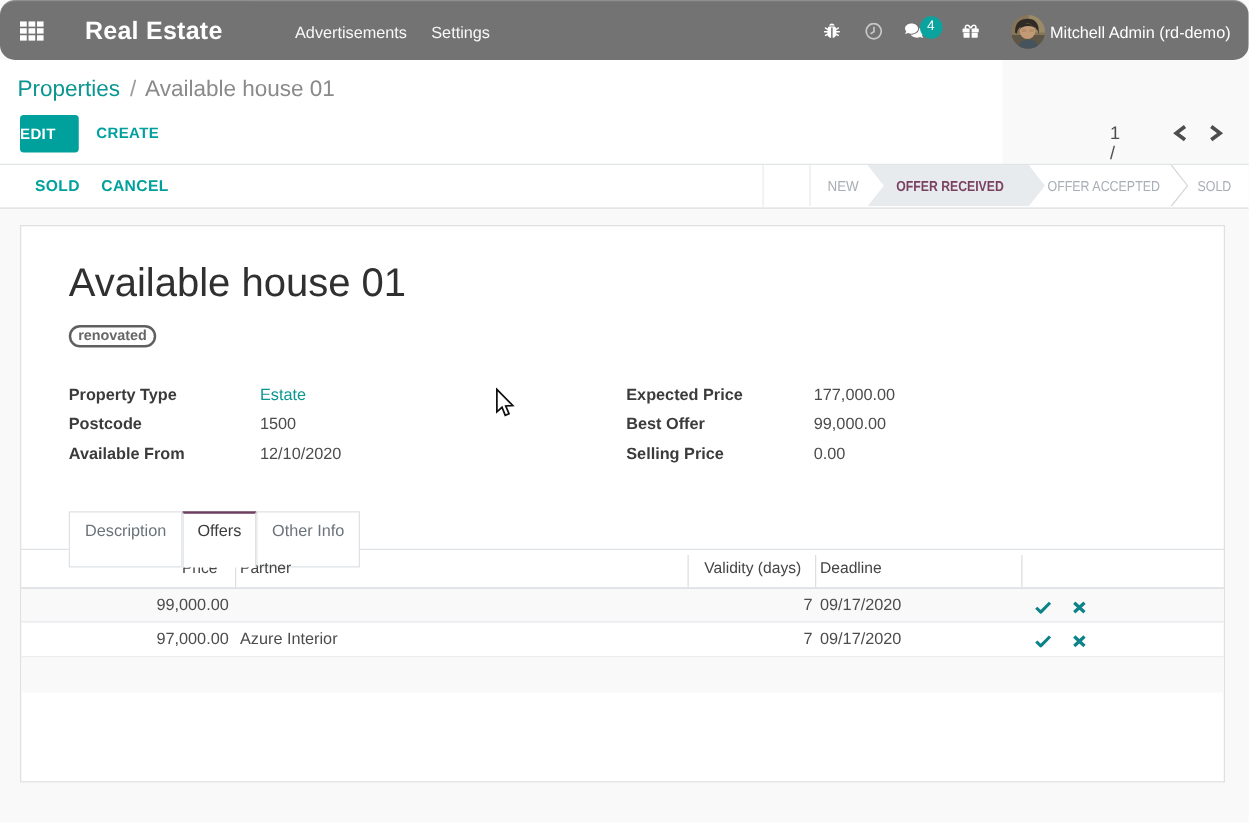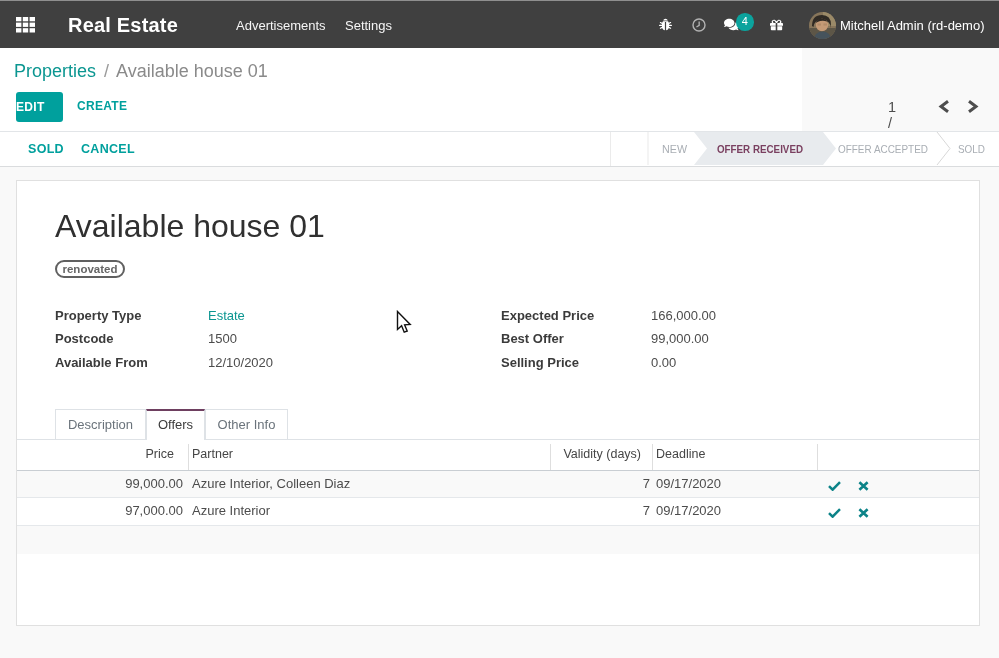--- a/index.html
+++ b/index.html
@@ -1,21 +1,21 @@
 <!DOCTYPE html>
 <html><head>
 <meta charset="utf-8">
 <style>
 * { margin:0; padding:0; box-sizing:border-box; }
 html,body { width:999px; height:658px; overflow:hidden; }
 body { font-family:"Liberation Sans", sans-serif; background:#f9f9f9; position:relative; }
 
 
 
-#navbar { position:absolute; left:0; top:0; width:999px; height:48px; background:#404040; border-top:1px solid #8f8f8f; }
+#navbar { position:absolute; left:0; top:0; width:999px; height:48px; background:#737373; border-top:1px solid #8f8f8f;border-radius:12px; }
 #navbar .abs { position:absolute; }
 #brand { left:68px; top:13px; font-size:20px; font-weight:bold; color:#fff; letter-spacing:0.2px; }
 .navmenu { top:17px; font-size:13px; color:rgba(255,255,255,0.95); }
 #username { left:840px; top:17px; font-size:13px; color:#fff; }
 #badge { left:736px; top:12px; width:17.5px; height:17.5px; background:#0ba39d; border-radius:50%; color:#fff; font-size:11px; text-align:center; line-height:17.5px; }
 
 
 #cp { position:absolute; left:0; top:48px; width:802px; height:83px; background:#fff; }
 #breadcrumb { position:absolute; left:14px; top:13px; font-size:18px; }
 #breadcrumb .sep { margin:0 3px; }
@@ -36,21 +36,21 @@
 #sheet { position:absolute; left:16px; top:180px; width:964px; height:446px; background:#fff; border:1px solid #e0e0e0; }
 #title { position:absolute; left:38px; top:27px; font-size:32px; color:#303030; }
 #tag { position:absolute; left:38px; top:79px; border:2px solid #606060; border-radius:10px; font-size:11.5px; font-weight:bold; color:#666; padding:0.5px 5.5px 1.5px 5.5px; }
 .flabel { position:absolute; font-size:13px; font-weight:bold; color:#3b3b3b;text-align:right; }
 .fval { position:absolute; font-size:13px; color:#4c4c4c; }
 .teal { color:#0b9691 !important; }
 
 
 #tabs { position:absolute; left:0; top:228px; width:962px; height:31px; }
 #tabs .line { position:absolute; left:0; top:30px; width:962px; height:1px; background:#dee2e6; }
-.tab { position:absolute; top:0; height:31px; background:#fff; border:1px solid #dee2e6; font-size:13px; color:#6a737b; text-align:center; line-height:29px; }
+.tab { position:absolute; top:0; height:45px; background:#fff; border:1px solid #dee2e6; font-size:13px; color:#6a737b; text-align:center; line-height:29px; }
 .tab.active { border-top:2px solid #6e3f60; border-bottom:none; color:#3c3c3c; line-height:27px; z-index:2; }
 
 
 #tbl { position:absolute; left:0; top:263px; width:962px; }
 .hrow { position:relative; height:27px; border-bottom:1px solid #c9ced3; }
 .hcell { position:absolute; top:0; height:26px; line-height:21px; font-size:12.5px; font-weight:normal; color:#454545; }
 .trow { position:relative; height:27px; border-bottom:1px solid #e5e8eb; }
 .trow.r2 { height:28px; }
 .row-odd { background:#f9f9f9; }
 .tcell { position:absolute; top:0; height:26px; line-height:26px; font-size:13px; color:#4c4c4c; }
@@ -158,21 +158,21 @@
   </svg>
 </div>
 
 <div id="sheet">
   <div id="title">Available house 01</div>
   <div id="tag">renovated</div>
 
   <div class="flabel" style="left:38px;top:127px">Property Type</div>
   <div class="fval teal" style="left:191px;top:127px">Estate</div>
   <div class="flabel" style="left:484px;top:127px">Expected Price</div>
-  <div class="fval" style="left:634px;top:127px">166,000.00</div>
+  <div class="fval" style="left:634px;top:127px">177,000.00</div>
 
   <div class="flabel" style="left:38px;top:150px">Postcode</div>
   <div class="fval" style="left:191px;top:150px">1500</div>
   <div class="flabel" style="left:484px;top:150px">Best Offer</div>
   <div class="fval" style="left:634px;top:150px">99,000.00</div>
 
   <div class="flabel" style="left:38px;top:174px">Available From</div>
   <div class="fval" style="left:191px;top:174px">12/10/2020</div>
   <div class="flabel" style="left:484px;top:174px">Selling Price</div>
   <div class="fval" style="left:634px;top:174px">0.00</div>
@@ -190,21 +190,20 @@
       <div class="hcell" style="left:175px">Partner</div>
       <div class="hcell" style="left:440px;width:184px;text-align:right">Validity (days)</div>
       <div class="hcell" style="left:639px">Deadline</div>
       <div class="vline" style="left:171px"></div>
       <div class="vline" style="left:533px"></div>
       <div class="vline" style="left:635px"></div>
       <div class="vline" style="left:800px"></div>
     </div>
     <div class="trow row-odd">
       <div class="tcell" style="left:0;width:166px;text-align:right">99,000.00</div>
-      <div class="tcell" style="left:175px">Azure Interior, Colleen Diaz</div>
       <div class="tcell" style="left:440px;width:193px;text-align:right">7</div>
       <div class="tcell" style="left:639px">09/17/2020</div>
       <svg style="position:absolute;left:811px;top:10px" width="13" height="10" viewBox="0 0 13 10">
           <path d="M1 5.2 L4.6 8.7 L12 1.2" stroke="#0c8388" stroke-width="2.5" fill="none"></path>
         </svg>
       <svg style="position:absolute;left:841px;top:10px" width="11" height="10" viewBox="0 0 11 10">
           <path d="M1.4 1.2 L9.6 8.8 M9.6 1.2 L1.4 8.8" stroke="#0c8388" stroke-width="2.6" fill="none"></path>
         </svg>
     </div>
     <div class="trow r2">

